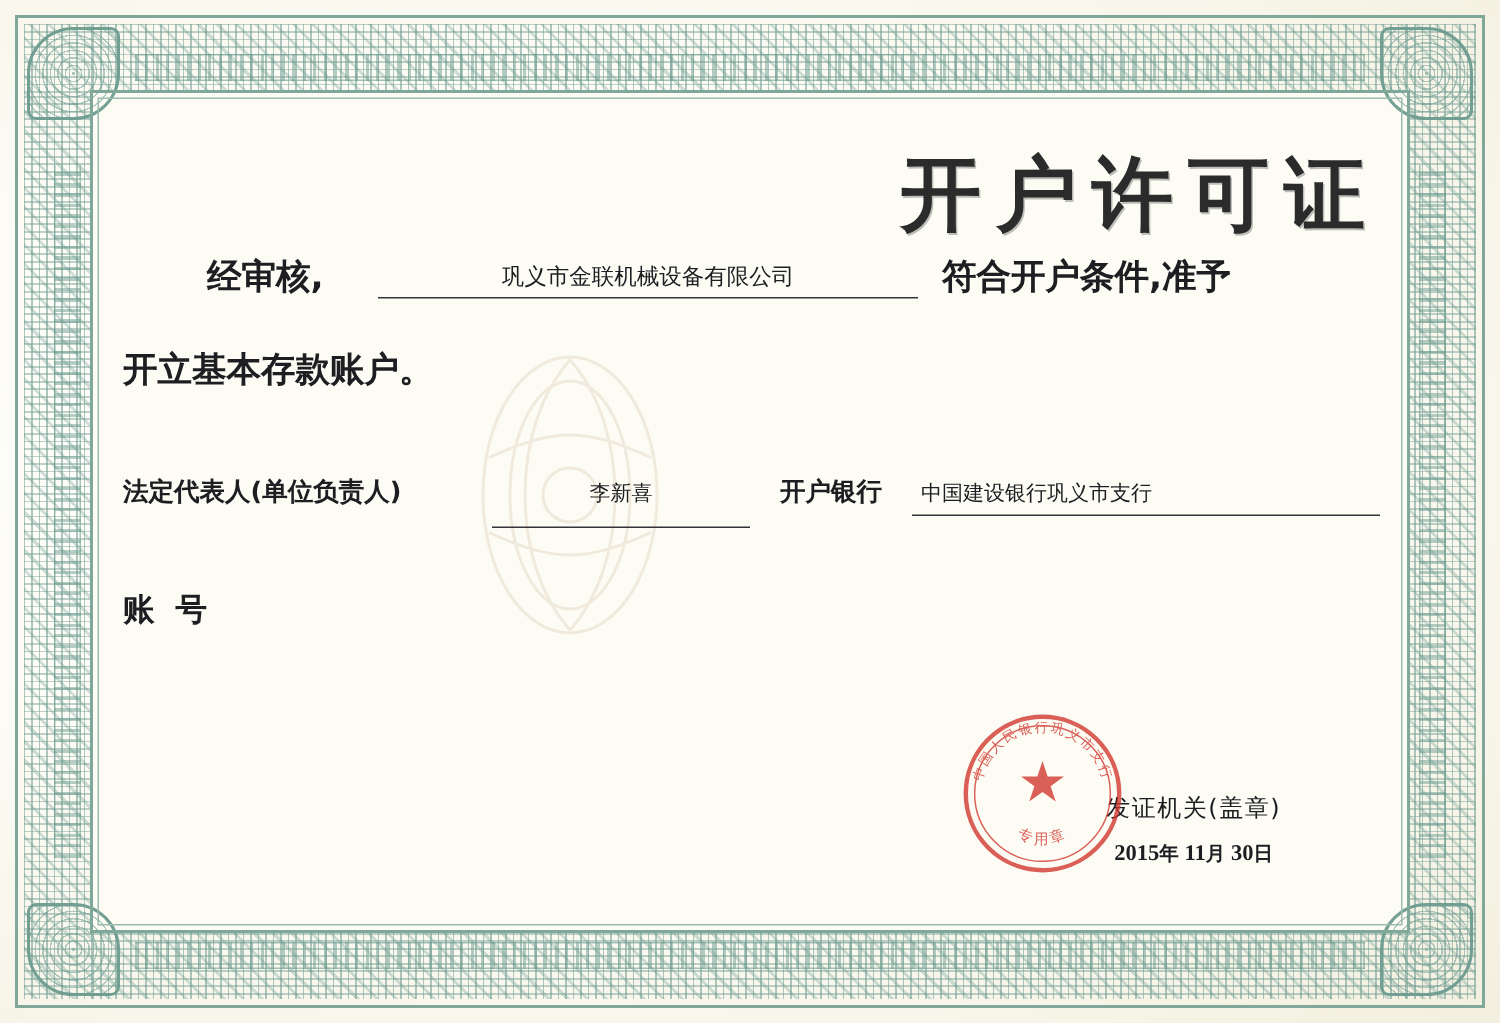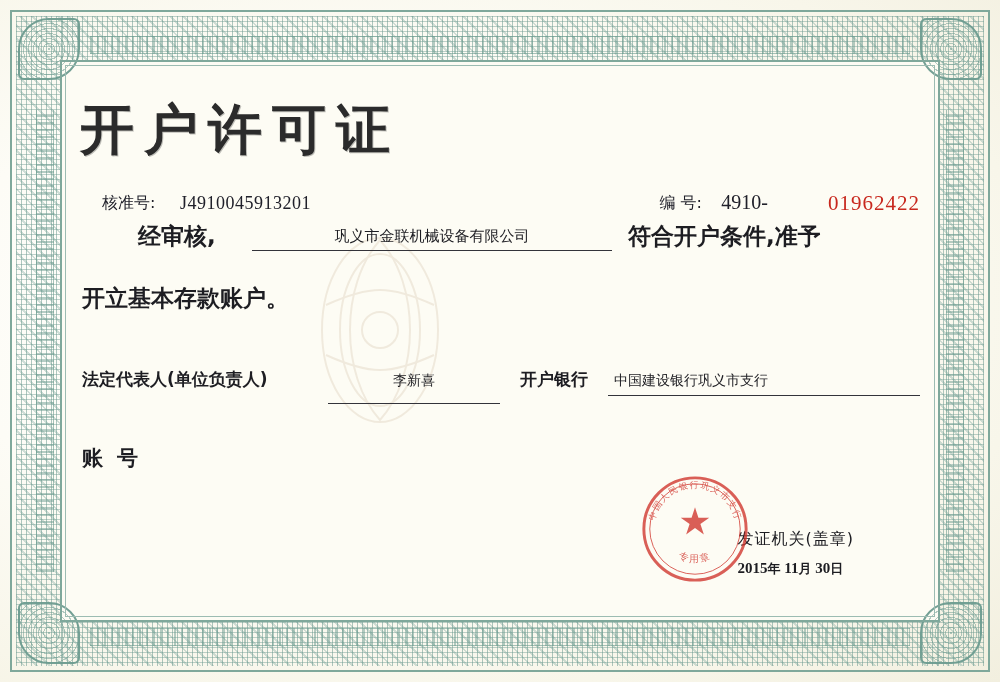--- a/index.html
+++ b/index.html
@@ -132,21 +132,21 @@
   
   .content {
     position: absolute;
     left: 80px;
     top: 78px;
     right: 80px;
     bottom: 78px;
   }
 
   .doc-title {
-    text-align: left;
+    text-align: right;
     margin-top: 16px;
     font-family: "DejaVu Serif", serif;
     font-weight: bold;
     font-size: 54px;
     letter-spacing: 10px;
     color: #2b2b2b;
     text-shadow: 1px 1px 0 rgba(0,0,0,0.25);
   }
 
   .row-approval {
@@ -275,21 +275,21 @@
     letter-spacing: 0.6px;
     border-bottom: 1px solid #33333a;
     padding-bottom: 6px;
     padding-left: 4px;
   }
 
   .issuer-block {
     position: absolute;
     right: 66px;
     bottom: 26px;
-    text-align: left;
+    text-align: center;
     font-family: "DejaVu Sans", sans-serif;
     color: #1d1d22;
   }
   .issuer-line {
     font-size: 16px;
     letter-spacing: 1px;
   }
   .date-line {
     margin-top: 10px;
     font-size: 15px;
@@ -336,27 +336,20 @@
       <path d="M46 90 C90 70 110 70 154 90"></path>
       <path d="M46 140 C90 160 110 160 154 140"></path>
       <circle cx="100" cy="115" r="18"></circle>
     </g>
   </svg>
 
   <div class="content">
 
     <div class="doc-title">开户许可证</div>
 
-    <div class="row-approval">
-      <span class="approval-label">核准号:</span>
-      <span class="approval-value">J4910045913201</span>
-      <span class="serial-label">编 号:</span>
-      <span class="serial-prefix">4910-</span>
-      <span class="serial-number">01962422</span>
-    </div>
 
     <div class="body-block">
       <div class="body-line1">
         <span class="b1-lead">经审核,</span>
         <span class="b1-company">巩义市金联机械设备有限公司</span>
         <span class="b1-tail">符合开户条件,准予</span>
       </div>
       <div class="body-line2">开立基本存款账户。</div>
     </div>
 

